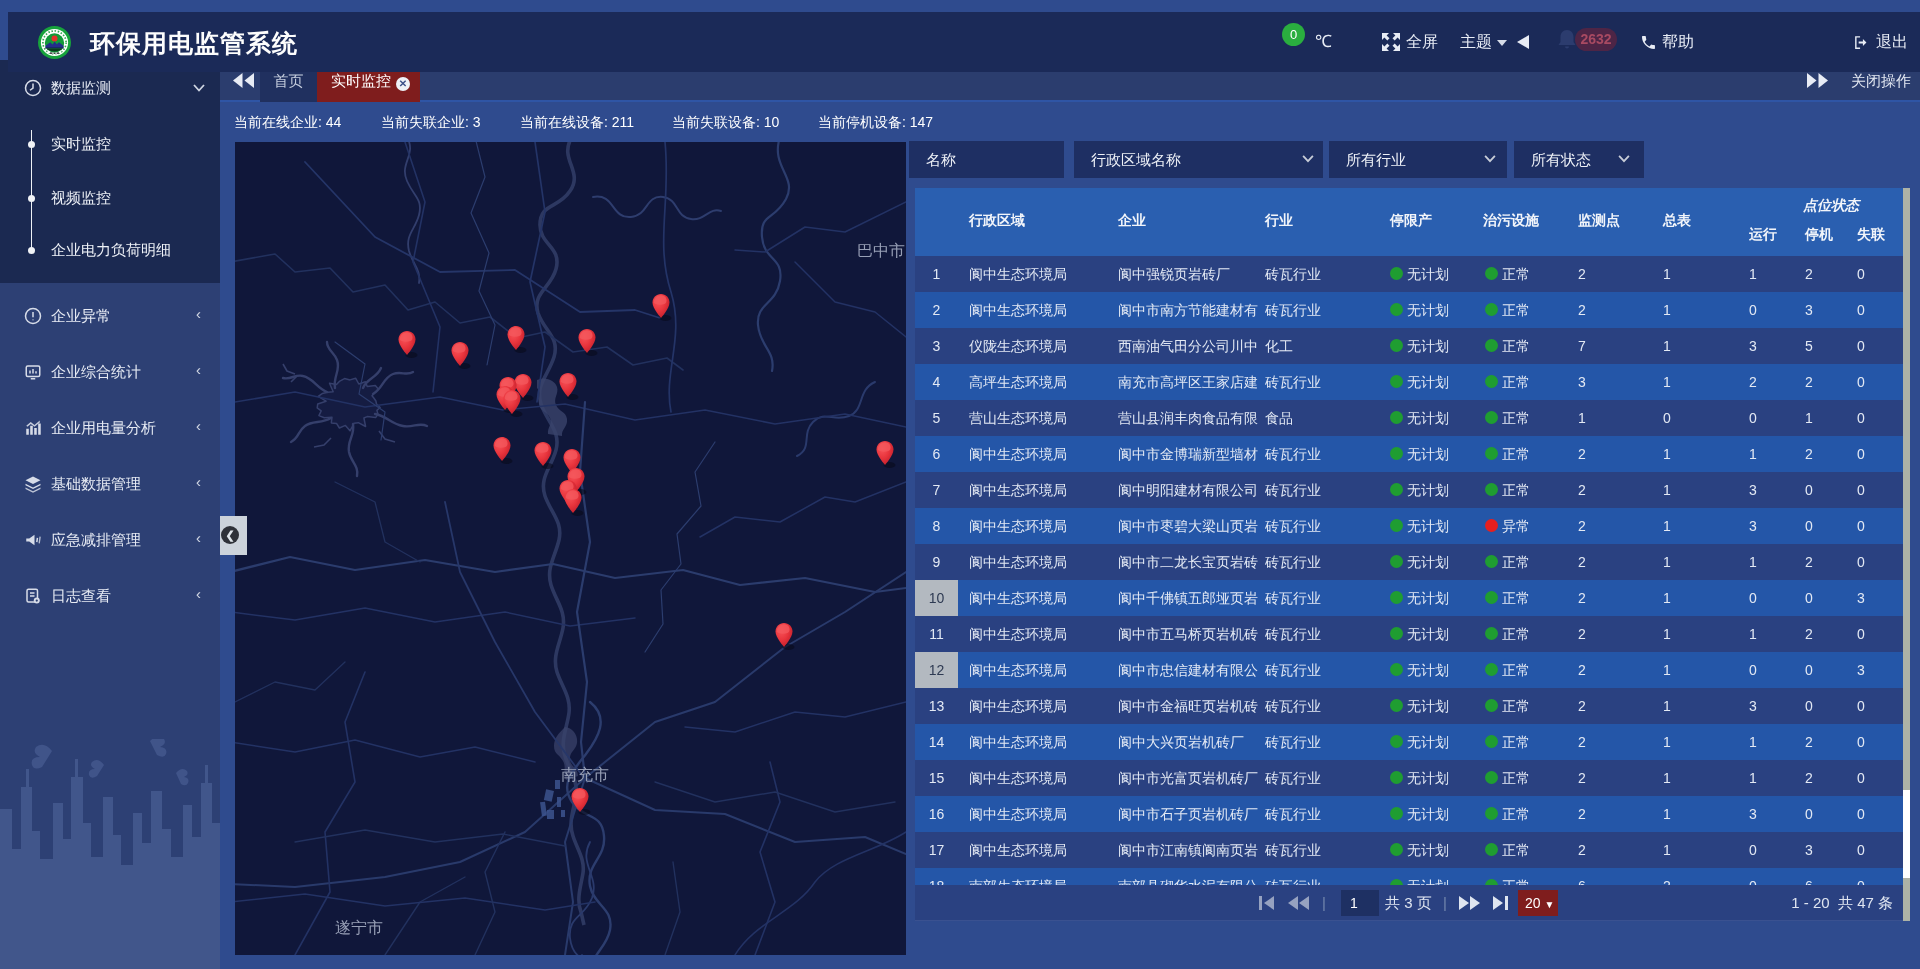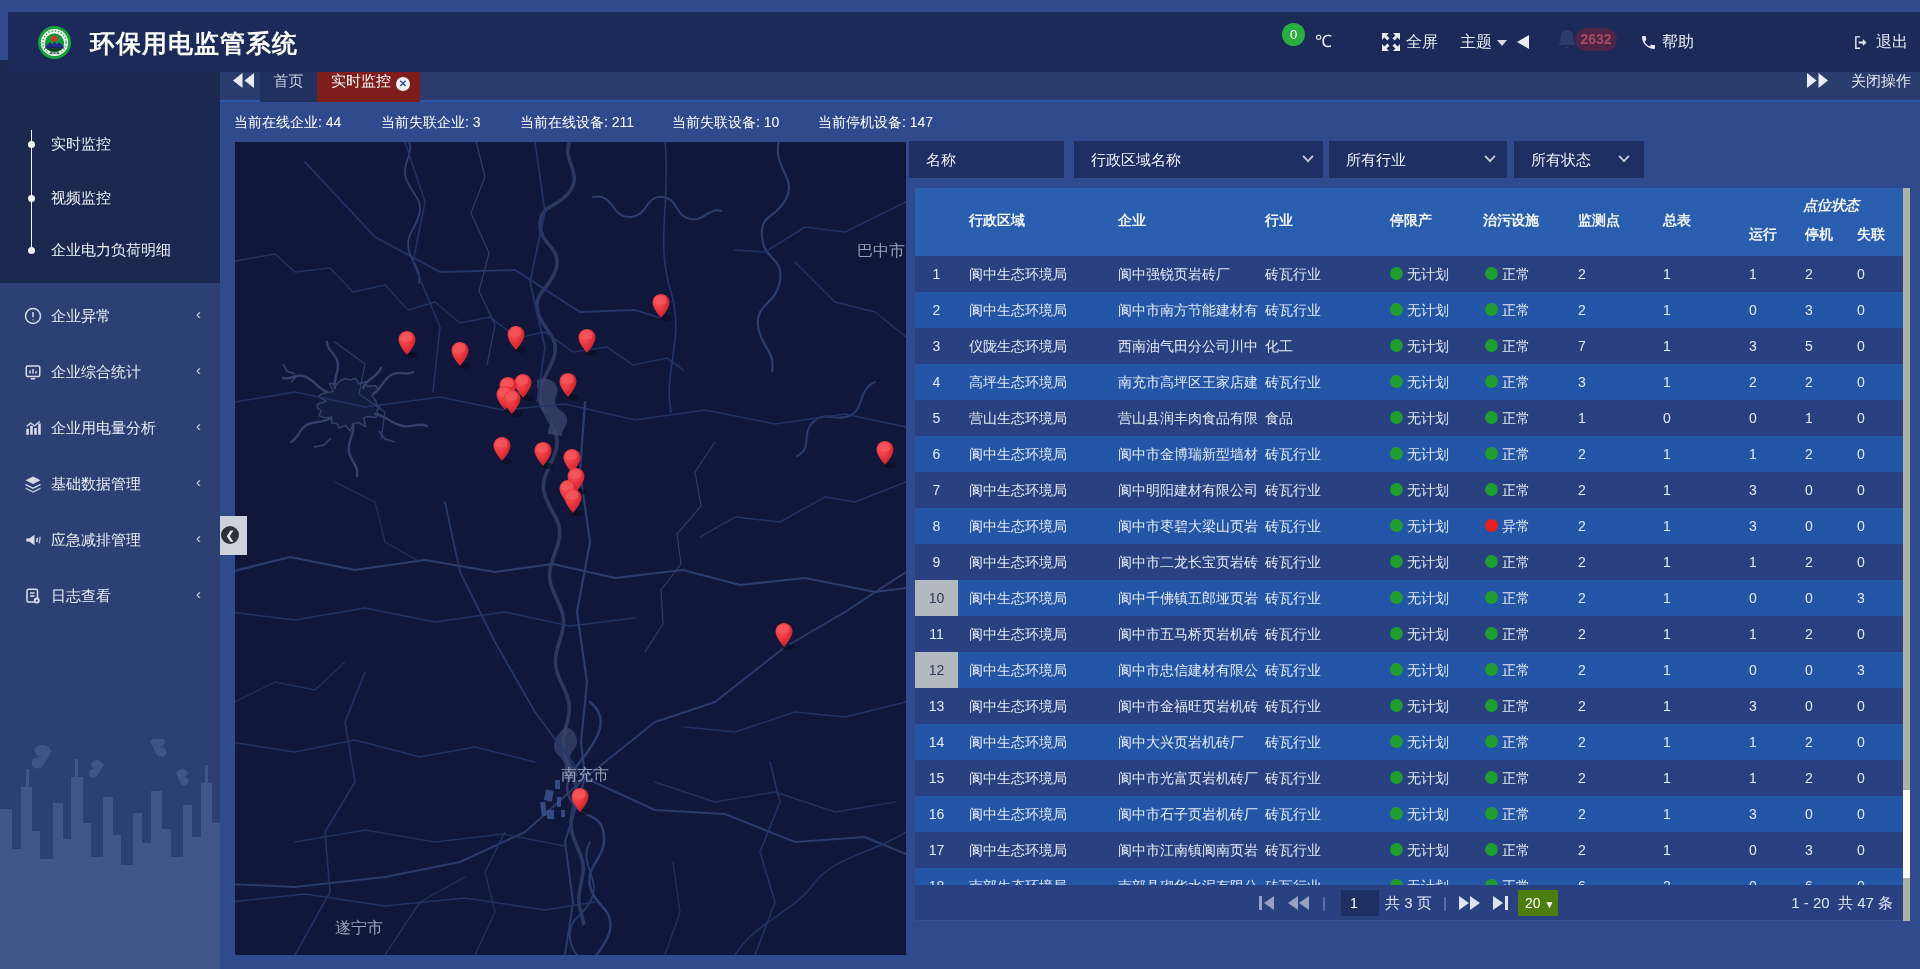--- a/index.html
+++ b/index.html
@@ -82,21 +82,21 @@
 .c1 { left:54px; } .c2 { left:203px; } .c3 { left:350px; }
 .c4 { left:475px; } .c5 { left:570px; }
 .c6 { left:663px; } .c7 { left:748px; } .c8 { left:834px; } .c9 { left:890px; } .c10 { left:942px; }
 .dot { display:inline-block; width:13px; height:13px; border-radius:50%; margin-right:4px; vertical-align:-1px; }
 .dot.green { background:#1f9d31; }
 .dot.red { background:#e61f1f; }
 
 .pager { position:absolute; left:0; top:697px; width:988px; height:36px; background:#2a4181; border-bottom:1px solid #3a5190; line-height:36px; font-size:15px; color:#dfe5f0; }
 .pgbtn { position:absolute; top:0; font-size:15px; }
 .pginput { position:absolute; left:426px; top:5px; width:38px; height:26px; background:#1e3063; color:#fff; text-align:center; line-height:27px; font-size:14px; }
-.pgsel { position:absolute; left:603px; top:5px; width:40px; height:26px; background:#4d7c0f; color:#fff; line-height:27px; font-size:14px; padding-left:7px; }
+.pgsel { position:absolute; left:603px; top:5px; width:40px; height:26px; background:#7f1d1d; color:#fff; line-height:27px; font-size:14px; padding-left:7px; }
 .pgright { position:absolute; right:10px; top:0; }
 
 .vscroll { position:absolute; left:991px; top:86px; width:7px; height:733px; background:#adb2a6; }
 .vthumb { position:absolute; left:0; top:602px; width:7px; height:88px; background:#ffffff; }
 </style>
 </head>
 <body>
 
 <div class="hdr">
   <div class="logo">
@@ -143,20 +143,32 @@
       <g fill="#e8ecf5">
         <path d="M10,3 L10,5 L5,5 L5,19 L10,19 L10,21 L3,21 L3,3 Z"></path>
         <path d="M14,7 L19,12 L14,17 L14,13.5 L8,13.5 L8,10.5 L14,10.5 Z"></path>
       </g>
     </svg>
   <div class="hitem exit">退出</div>
 </div>
 
 <div class="sidebar">
   <div class="sgroup"></div>
+  <div class="mitem" style="position:absolute;top:0;left:0;width:220px;">
+    <svg class="ic" viewBox="0 0 24 24">
+        <g fill="none" stroke="#d7dce8" stroke-width="2">
+          <circle cx="12" cy="12" r="10"></circle>
+          <path d="M12,6 L12,12 L8,15"></path>
+        </g>
+      </svg>
+    <span class="txt">数据监测</span>
+    <svg style="position:absolute;right:15px;top:24px;" width="12" height="8" viewBox="0 0 12 8">
+        <path d="M1,1 L6,6.5 L11,1" stroke="#cfd5e2" stroke-width="1.8" fill="none"></path>
+      </svg>
+  </div>
   <div class="subwrap">
     <div class="sline"></div>
     <div class="sub" style="top:1px;">
         <span class="dotb"></span>
         <span class="txt">实时监控</span>
       </div>
     <div class="sub" style="top:55px;">
         <span class="dotb"></span>
         <span class="txt">视频监控</span>
       </div>

